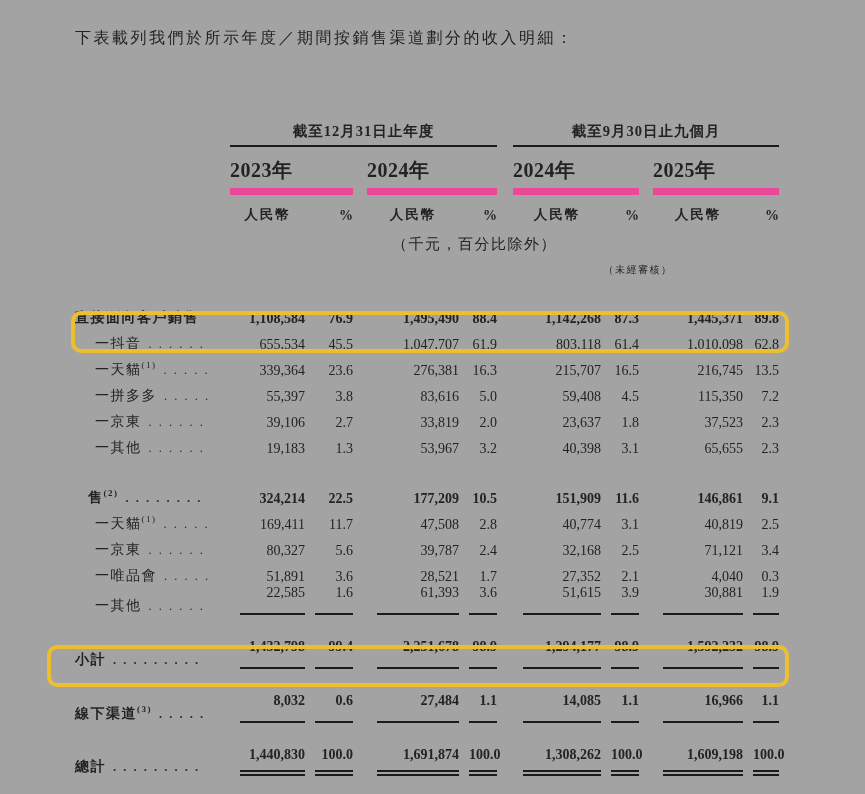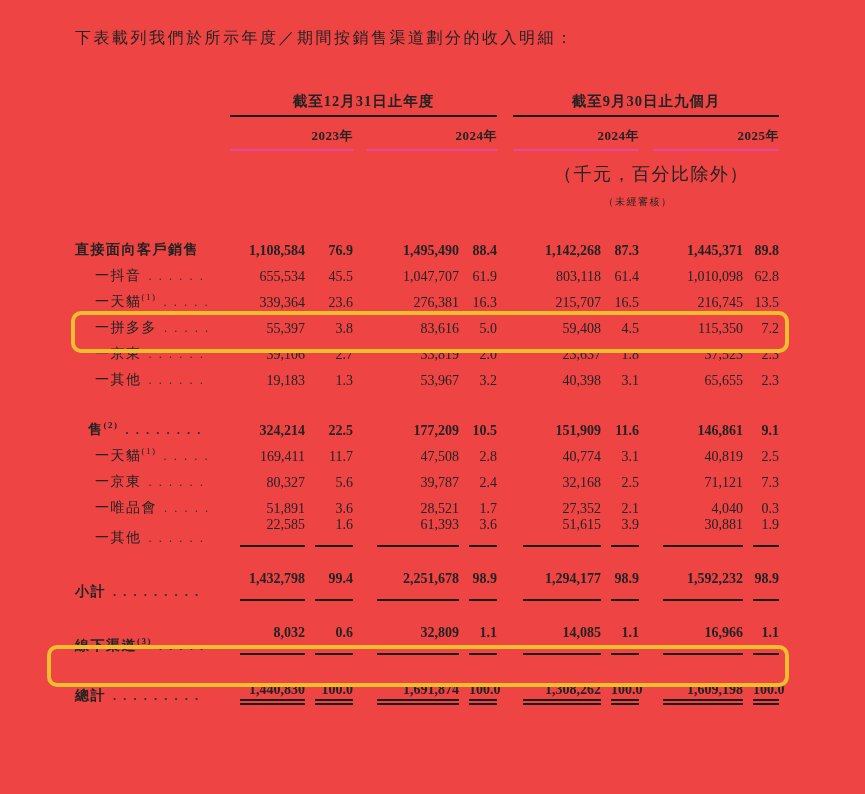--- a/index.html
+++ b/index.html
@@ -1,54 +1,54 @@
 <!DOCTYPE html>
 <html><head>
 <meta charset="utf-8">
 <style>
   html,body{margin:0;padding:0;background:#f5f5f2;}
   .page{
     position:relative;
     width:865px;height:794px;
-    background:#ef4444;
+    background:#a3a3a3;
     box-sizing:border-box;
     padding:28px 0 0 75px;
     font-family:"Liberation Serif","DejaVu Serif",serif;
     color:#232323;
     overflow:hidden;
   }
   .title{font-size:16px;letter-spacing:2.5px;margin:0;font-weight:normal;}
 
-  table.rev{border-collapse:collapse;table-layout:fixed;width:704px;margin-top:38px;}
+  table.rev{border-collapse:collapse;table-layout:fixed;width:704px;margin-top:68px;}
   td{padding:0;vertical-align:bottom;}
 
   
   .grp{text-align:center;font-weight:bold;font-size:14.5px;letter-spacing:1px;
        border-bottom:2px solid #1b1b1b;padding-bottom:4px;height:24px;}
-  .yr{text-align:right;font-weight:bold;font-size:13px;letter-spacing:.5px;
-      border-bottom:2px solid #ec4899;padding:10px 0 4px 0;}
+  .yr{text-align:left;font-weight:bold;font-size:20px;letter-spacing:.5px;
+      border-bottom:7px solid #ec4899;padding:10px 0 4px 0;}
   .cur{text-align:center;font-weight:bold;font-size:13.5px;letter-spacing:2px;padding-top:11px;}
   .pcth{text-align:right;font-weight:bold;font-size:14px;padding-top:11px;}
-  .note span{display:block;text-align:right;position:relative;left:-30px;
-             font-size:18px;letter-spacing:1.5px;padding-top:11px;}
+  .note span{display:block;text-align:center;position:relative;left:-30px;
+             font-size:15px;letter-spacing:1.5px;padding-top:11px;}
   .unaud span{display:block;text-align:center;position:relative;left:-8px;
               font-size:10px;letter-spacing:1.5px;padding-top:9px;}
 
   
   tbody td{height:26px;font-size:14px;}
   .lbl{white-space:nowrap;letter-spacing:1.5px;}
   .b td{font-weight:bold;}
   .ind1 .lbl{padding-left:20px;}
   .ind2 .lbl{padding-left:13px;}
   sup{font-size:9px;line-height:0;}
   .leader{letter-spacing:2px;font-size:12.5px;padding-left:7px;color:#2e2e2e;}
   .val{text-align:right;padding-left:10px;}
   .val .v{display:block;}
   .v.ru{border-bottom:2px solid #1b1b1b;padding-bottom:12px;}
-  .v.rd{border-bottom:6px double #1b1b1b;padding-bottom:1px;text-align:right;}
+  .v.rd{border-bottom:6px double #1b1b1b;padding-bottom:7px;text-align:right;}
   .sp td{height:24px;}
   .gap{width:14px;}
 
   
   .hlbox{position:absolute;border:4px solid #edbf2f;border-radius:10px;
          pointer-events:none;background:transparent;}
 </style>
 </head>
 <body>
 
@@ -82,20 +82,34 @@
         <td colspan="2" class="yr">2023年</td>
         <td class="gap"></td>
         <td colspan="2" class="yr">2024年</td>
         <td class="gap"></td>
         <td colspan="2" class="yr">2024年</td>
         <td class="gap"></td>
         <td colspan="2" class="yr">2025年</td>
       </tr>
       <tr>
         <td></td>
+        <td class="cur">人民幣</td>
+        <td class="pcth">%</td>
+        <td class="gap"></td>
+        <td class="cur">人民幣</td>
+        <td class="pcth">%</td>
+        <td class="gap"></td>
+        <td class="cur">人民幣</td>
+        <td class="pcth">%</td>
+        <td class="gap"></td>
+        <td class="cur">人民幣</td>
+        <td class="pcth">%</td>
+      </tr>
+      <tr>
+        <td></td>
         <td colspan="11" class="note">
           <span>（千元，百分比除外）</span>
         </td>
       </tr>
       <tr>
         <td colspan="7"></td>
         <td colspan="5" class="unaud">
           <span>（未經審核）</span>
         </td>
       </tr>
@@ -367,21 +381,21 @@
             <span class="v">32,168</span>
           </td>
           <td class="val">
             <span class="v">2.5</span>
           </td>
           <td class="gap"></td>
           <td class="val">
             <span class="v">71,121</span>
           </td>
           <td class="val">
-            <span class="v">7.3</span>
+            <span class="v">3.4</span>
           </td>
         </tr>
         <tr class="ind1">
           <td class="lbl"><span>一唯品會</span><span class="leader">. . . . .</span></td>
           <td class="val">
             <span class="v">51,891</span>
           </td>
           <td class="val">
             <span class="v">3.6</span>
           </td>
@@ -476,21 +490,21 @@
         <tr class="b">
           <td class="lbl"><span>線下渠道</span><sup>(3)</sup><span class="leader">. . . . .</span></td>
           <td class="val">
             <span class="v ru">8,032</span>
           </td>
           <td class="val">
             <span class="v ru">0.6</span>
           </td>
           <td class="gap"></td>
           <td class="val">
-            <span class="v ru">32,809</span>
+            <span class="v ru">27,484</span>
           </td>
           <td class="val">
             <span class="v ru">1.1</span>
           </td>
           <td class="gap"></td>
           <td class="val">
             <span class="v ru">14,085</span>
           </td>
           <td class="val">
             <span class="v ru">1.1</span>

